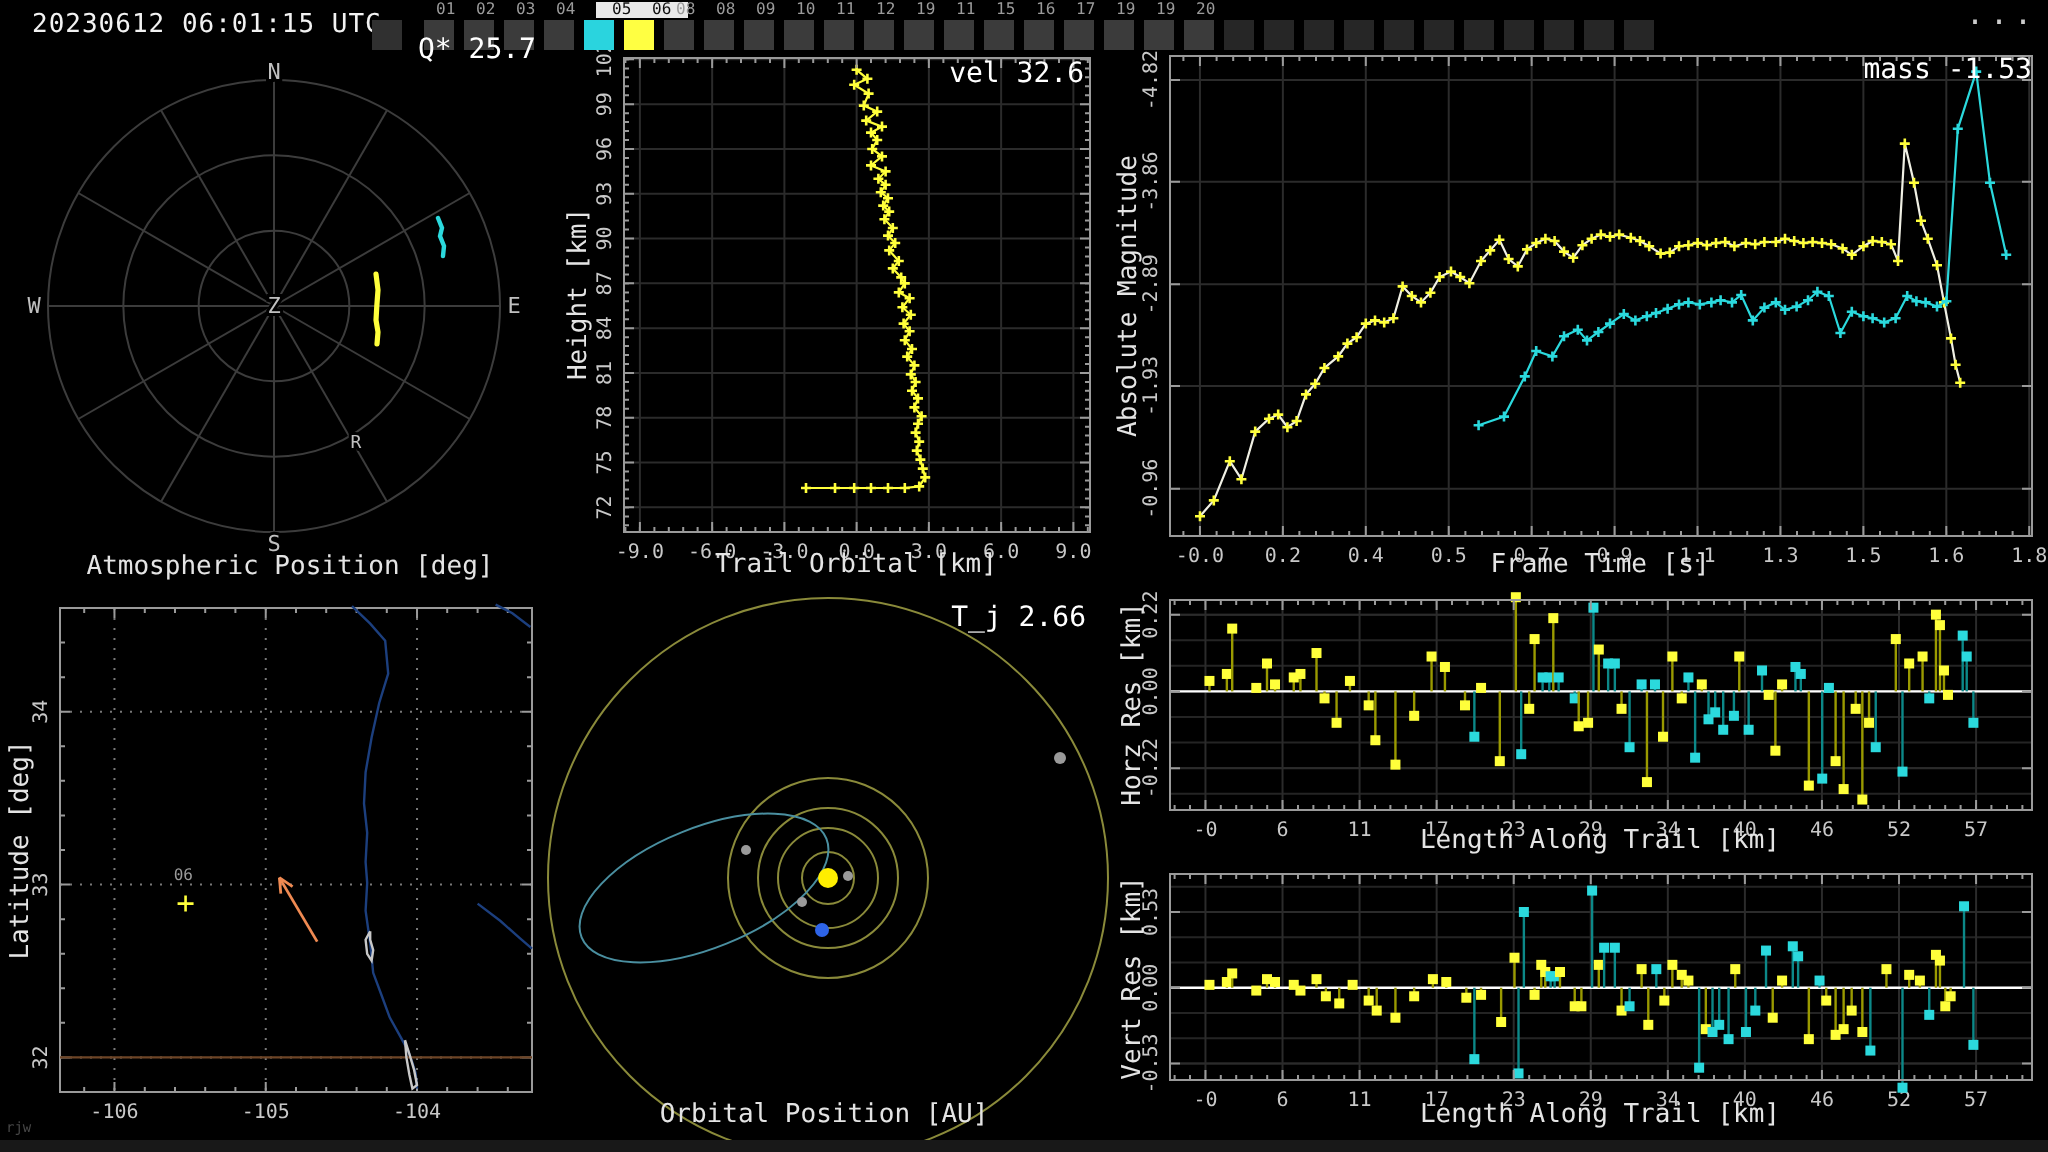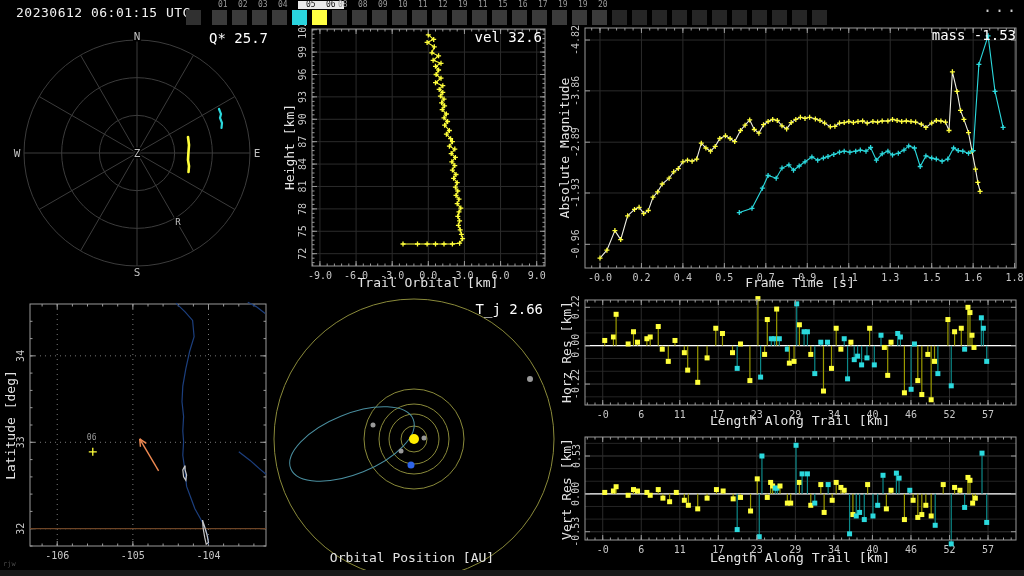--- a/index.html
+++ b/index.html
@@ -620,21 +620,22 @@
       <div class="chip" style="left: 692px; background: rgb(38, 38, 38);"></div>
       <div class="chip" style="left: 712px; background: rgb(38, 38, 38);"></div>
       <div class="chip" style="left: 732px; background: rgb(38, 38, 38);"></div>
       <div class="chip" style="left: 752px; background: rgb(38, 38, 38);"></div>
       <div class="chip" style="left: 772px; background: rgb(38, 38, 38);"></div>
       <div class="chip" style="left: 792px; background: rgb(38, 38, 38);"></div>
       <div class="chip" style="left: 812px; background: rgb(38, 38, 38);"></div>
     </div>
   <div class="lbl overflow" style="left:983px;top:0px;">...</div>
 
-  <div class="lbl badge" style="left:168px;top:31px;width:100px;">Q* 25.7</div>
+  <div class="lbl badge" style="left:168px;top:18px;width:100px;">Q* 25.7</div>
+  <div class="lbl center" style="left:25px;top:277px;width:240px;">Atmospheric Position [deg]</div>
 
   <div class="lbl vlabel" style="left:290px;top:147px;">Height [km]</div>
   <div class="lbl center" style="left:328px;top:276px;width:200px;">Trail Orbital [km]</div>
   <div class="lbl badge" style="left:440px;top:30px;width:102px;">vel 32.6</div>
 
   <div class="lbl vlabel" style="left:565px;top:148px;">Absolute Magnitude</div>
   <div class="lbl center" style="left:700px;top:276px;width:200px;">Frame Time [s]</div>
   <div class="lbl badge" style="left:870px;top:28px;width:146px;">mass -1.53</div>
 
   <div class="lbl vlabel" style="left:11px;top:425px;">Latitude [deg]</div>

